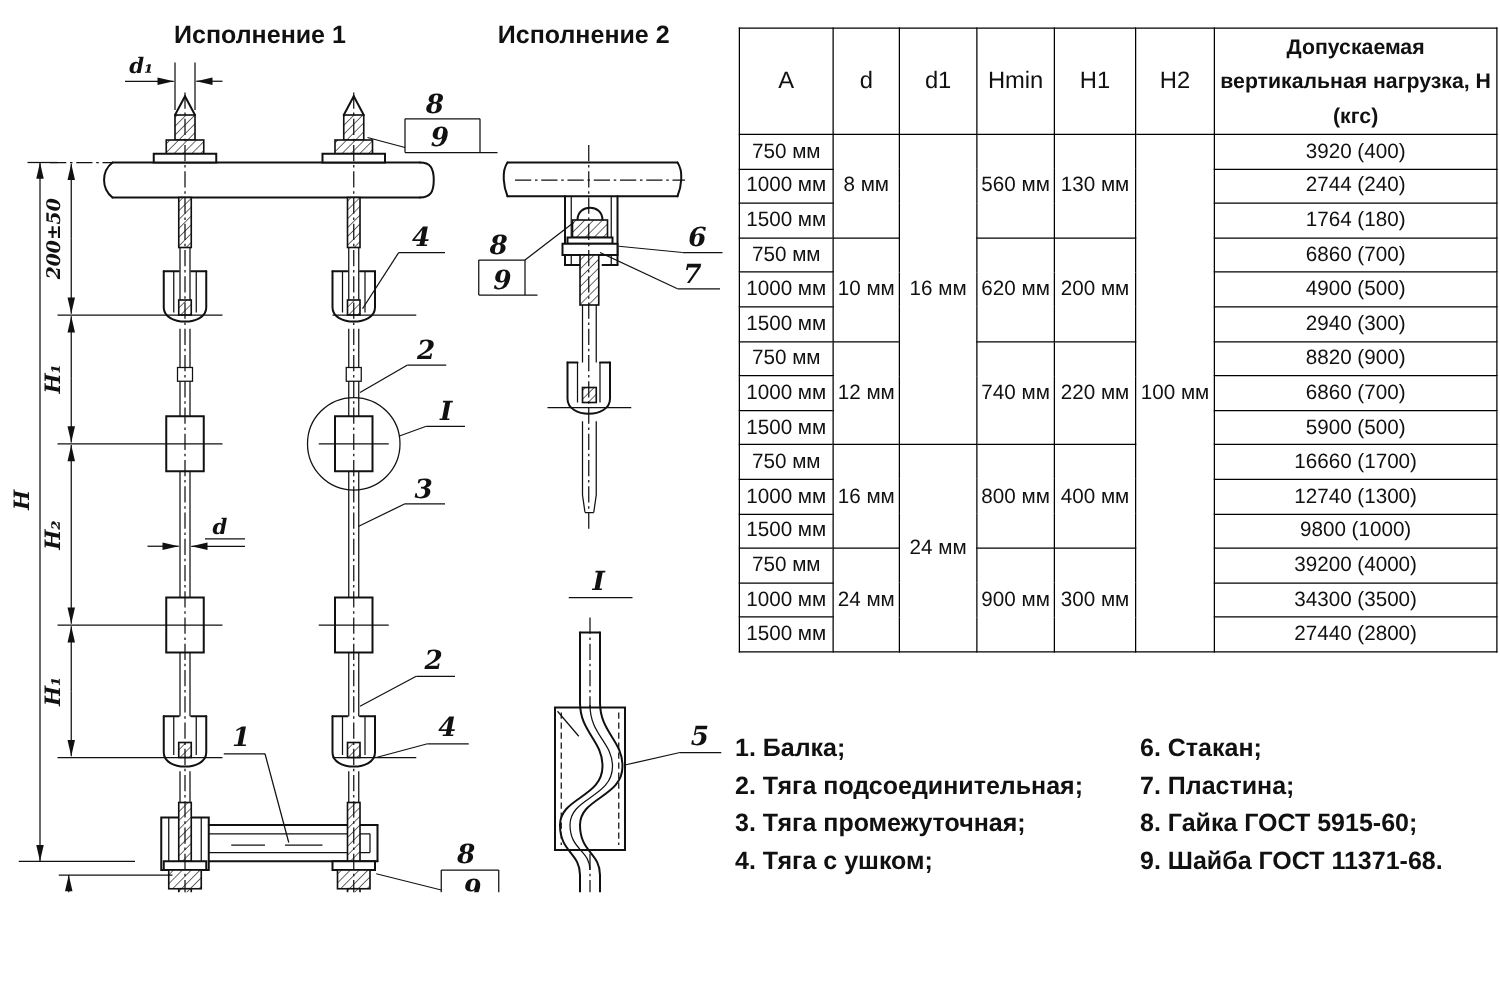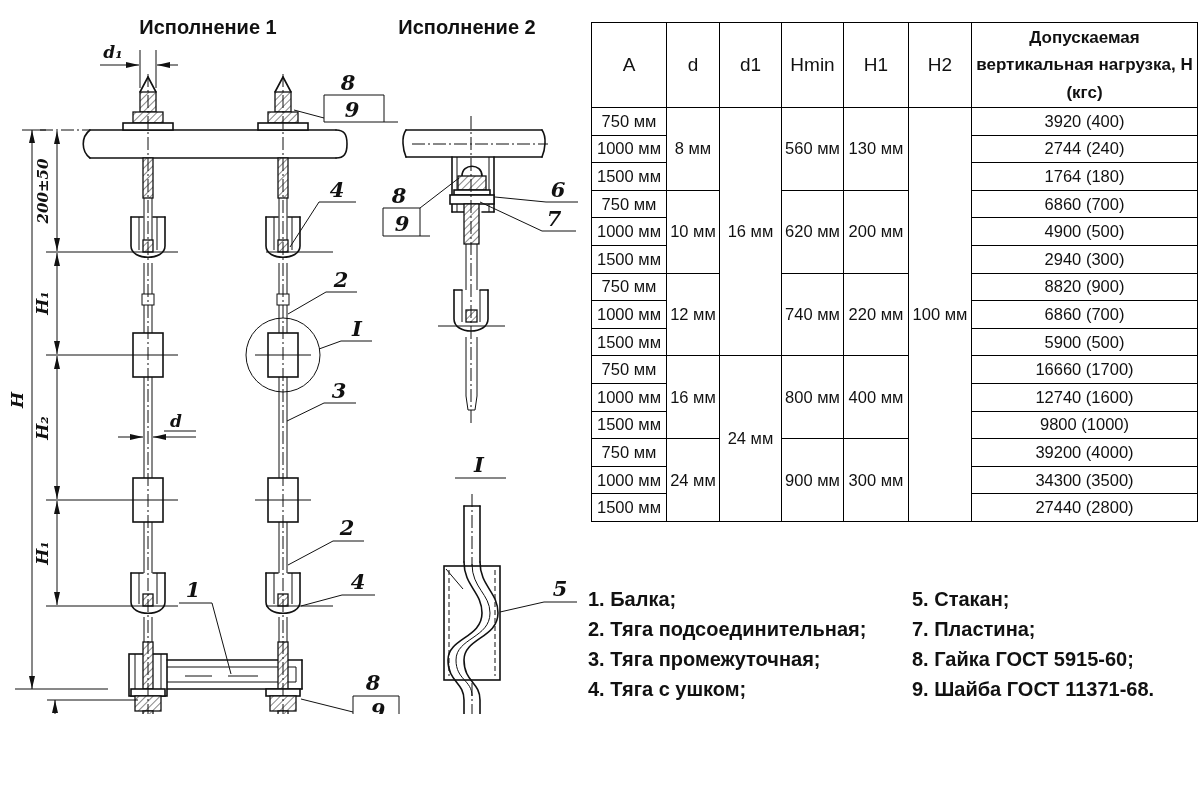--- a/index.html
+++ b/index.html
@@ -412,21 +412,21 @@
     <tr>
       <td>750 мм</td>
       <td rowspan="3">16 мм</td>
       <td rowspan="6">24 мм</td>
       <td rowspan="3">800 мм</td>
       <td rowspan="3">400 мм</td>
       <td>16660 (1700)</td>
     </tr>
     <tr>
           <td>1000 мм</td>
-          <td>12740 (1600)</td>
+          <td>12740 (1300)</td>
         </tr>
     <tr>
           <td>1500 мм</td>
           <td>9800 (1000)</td>
         </tr>
     <tr>
       <td>750 мм</td>
       <td rowspan="3">24 мм</td>
       <td rowspan="3">900 мм</td>
       <td rowspan="3">300 мм</td>
@@ -443,19 +443,19 @@
   </tbody>
 </table>
 
 <div class="leg" style="left:588px;top:584px;">
   <div>1. Балка;</div>
   <div>2. Тяга подсоединительная;</div>
   <div>3. Тяга промежуточная;</div>
   <div>4. Тяга с ушком;</div>
 </div>
 <div class="leg" style="left:912px;top:584px;">
-  <div>5. Стакан;</div>
+  <div>6. Стакан;</div>
   <div>7. Пластина;</div>
   <div>8. Гайка ГОСТ 5915-60;</div>
   <div>9. Шайба ГОСТ 11371-68.</div>
 </div>
 
 </div>
 
 </body></html>

